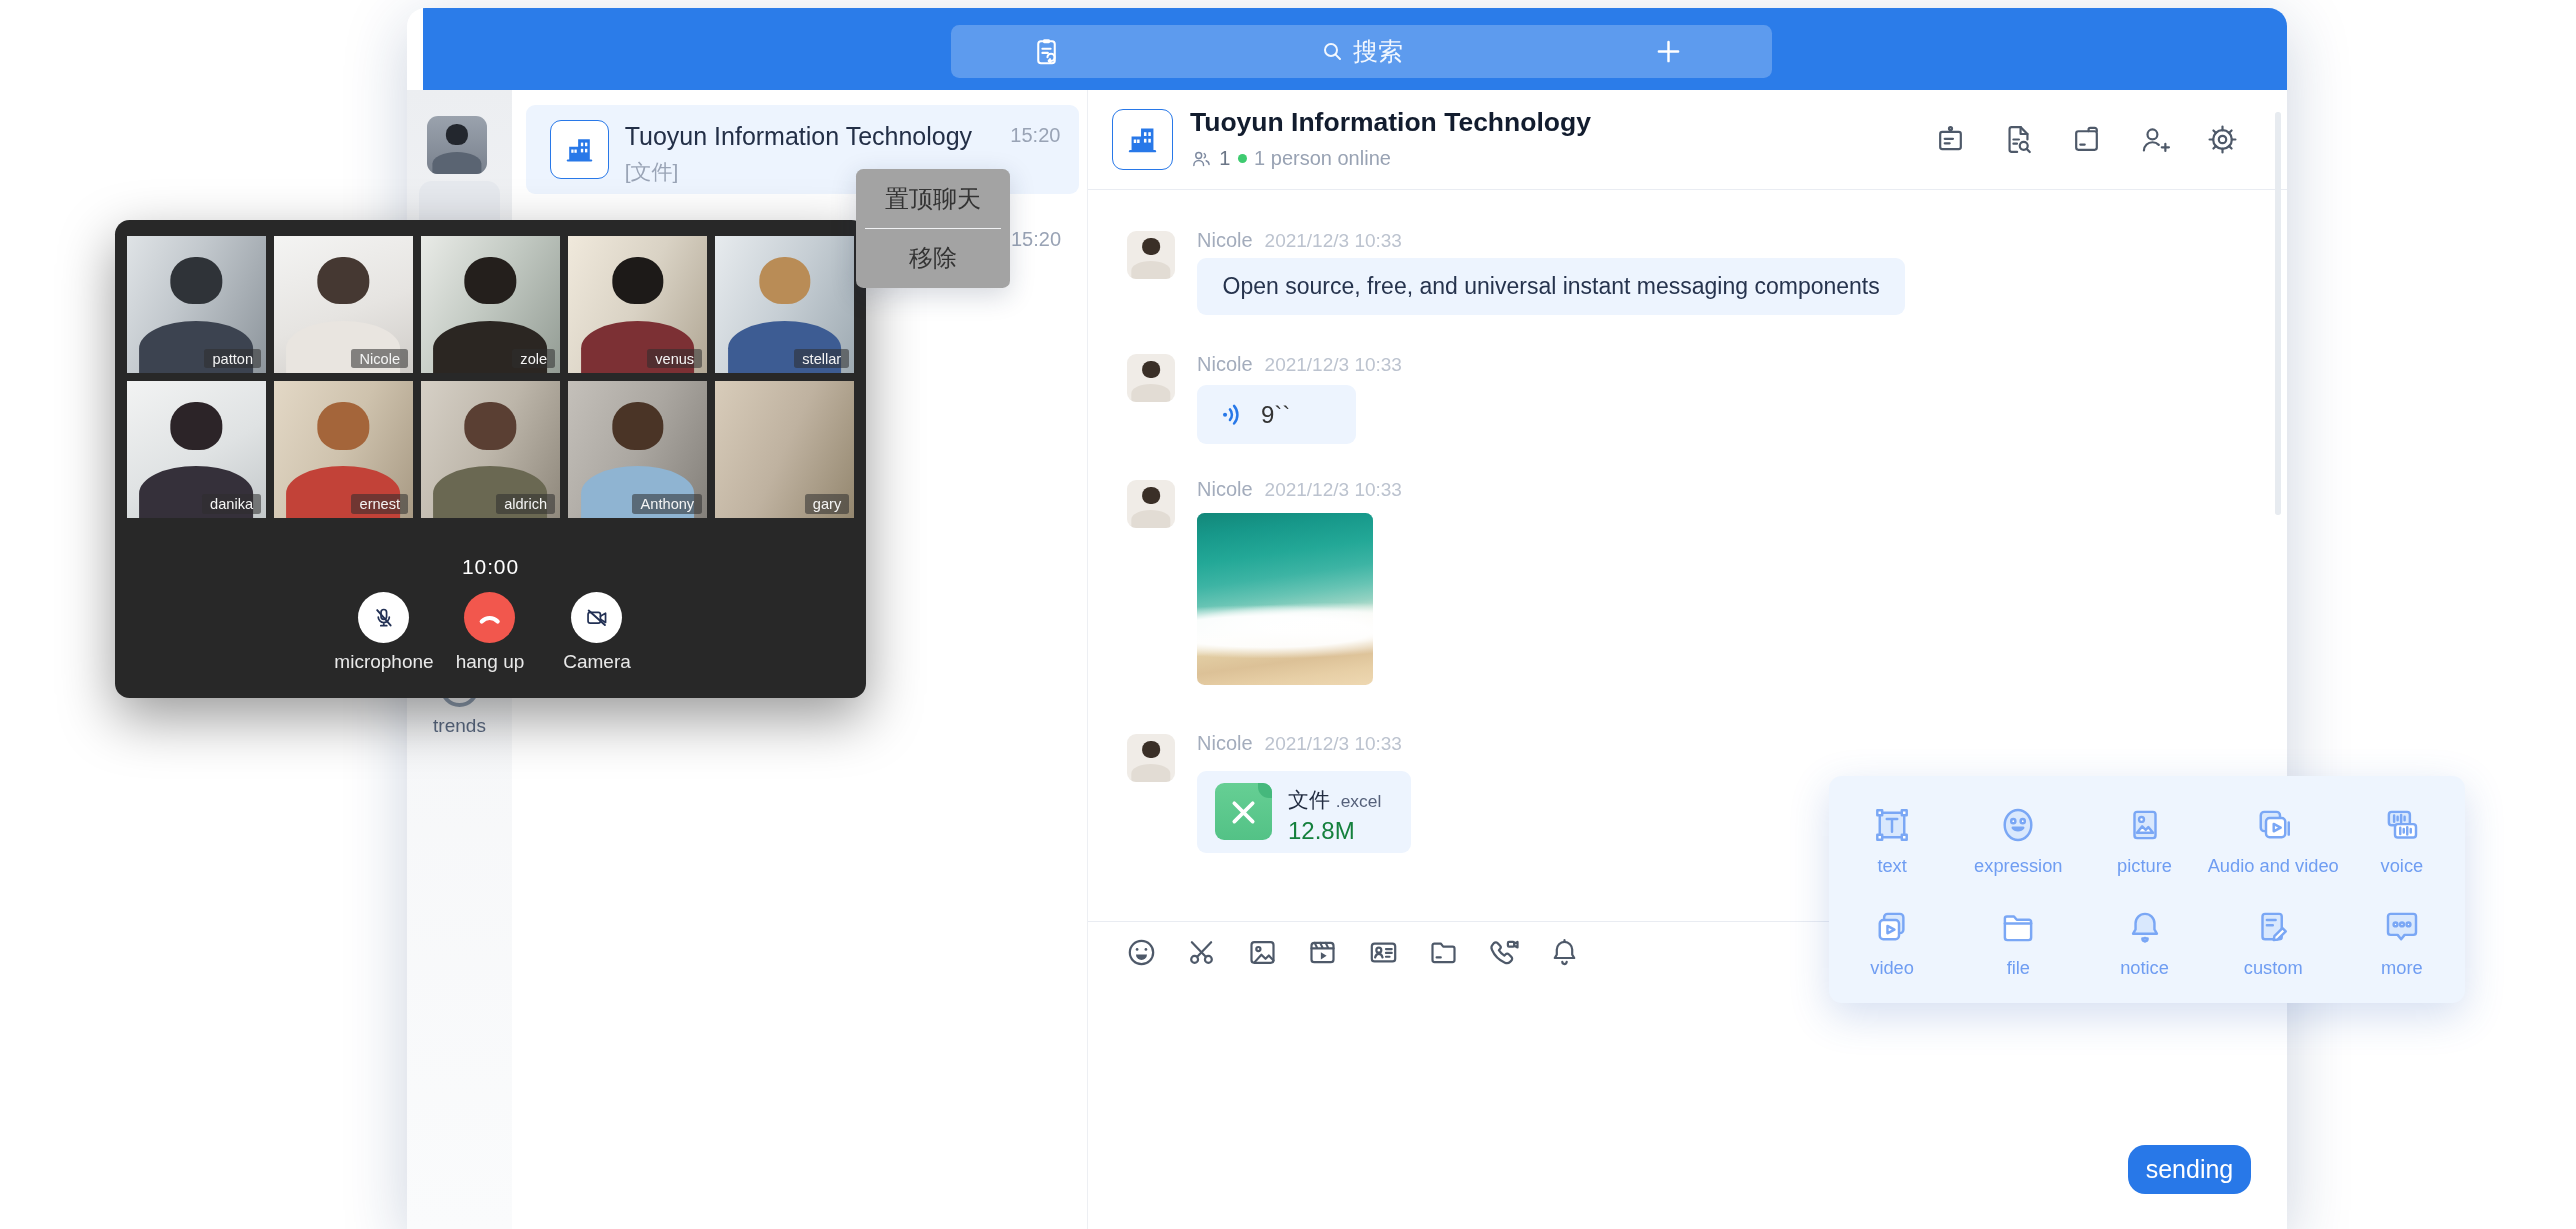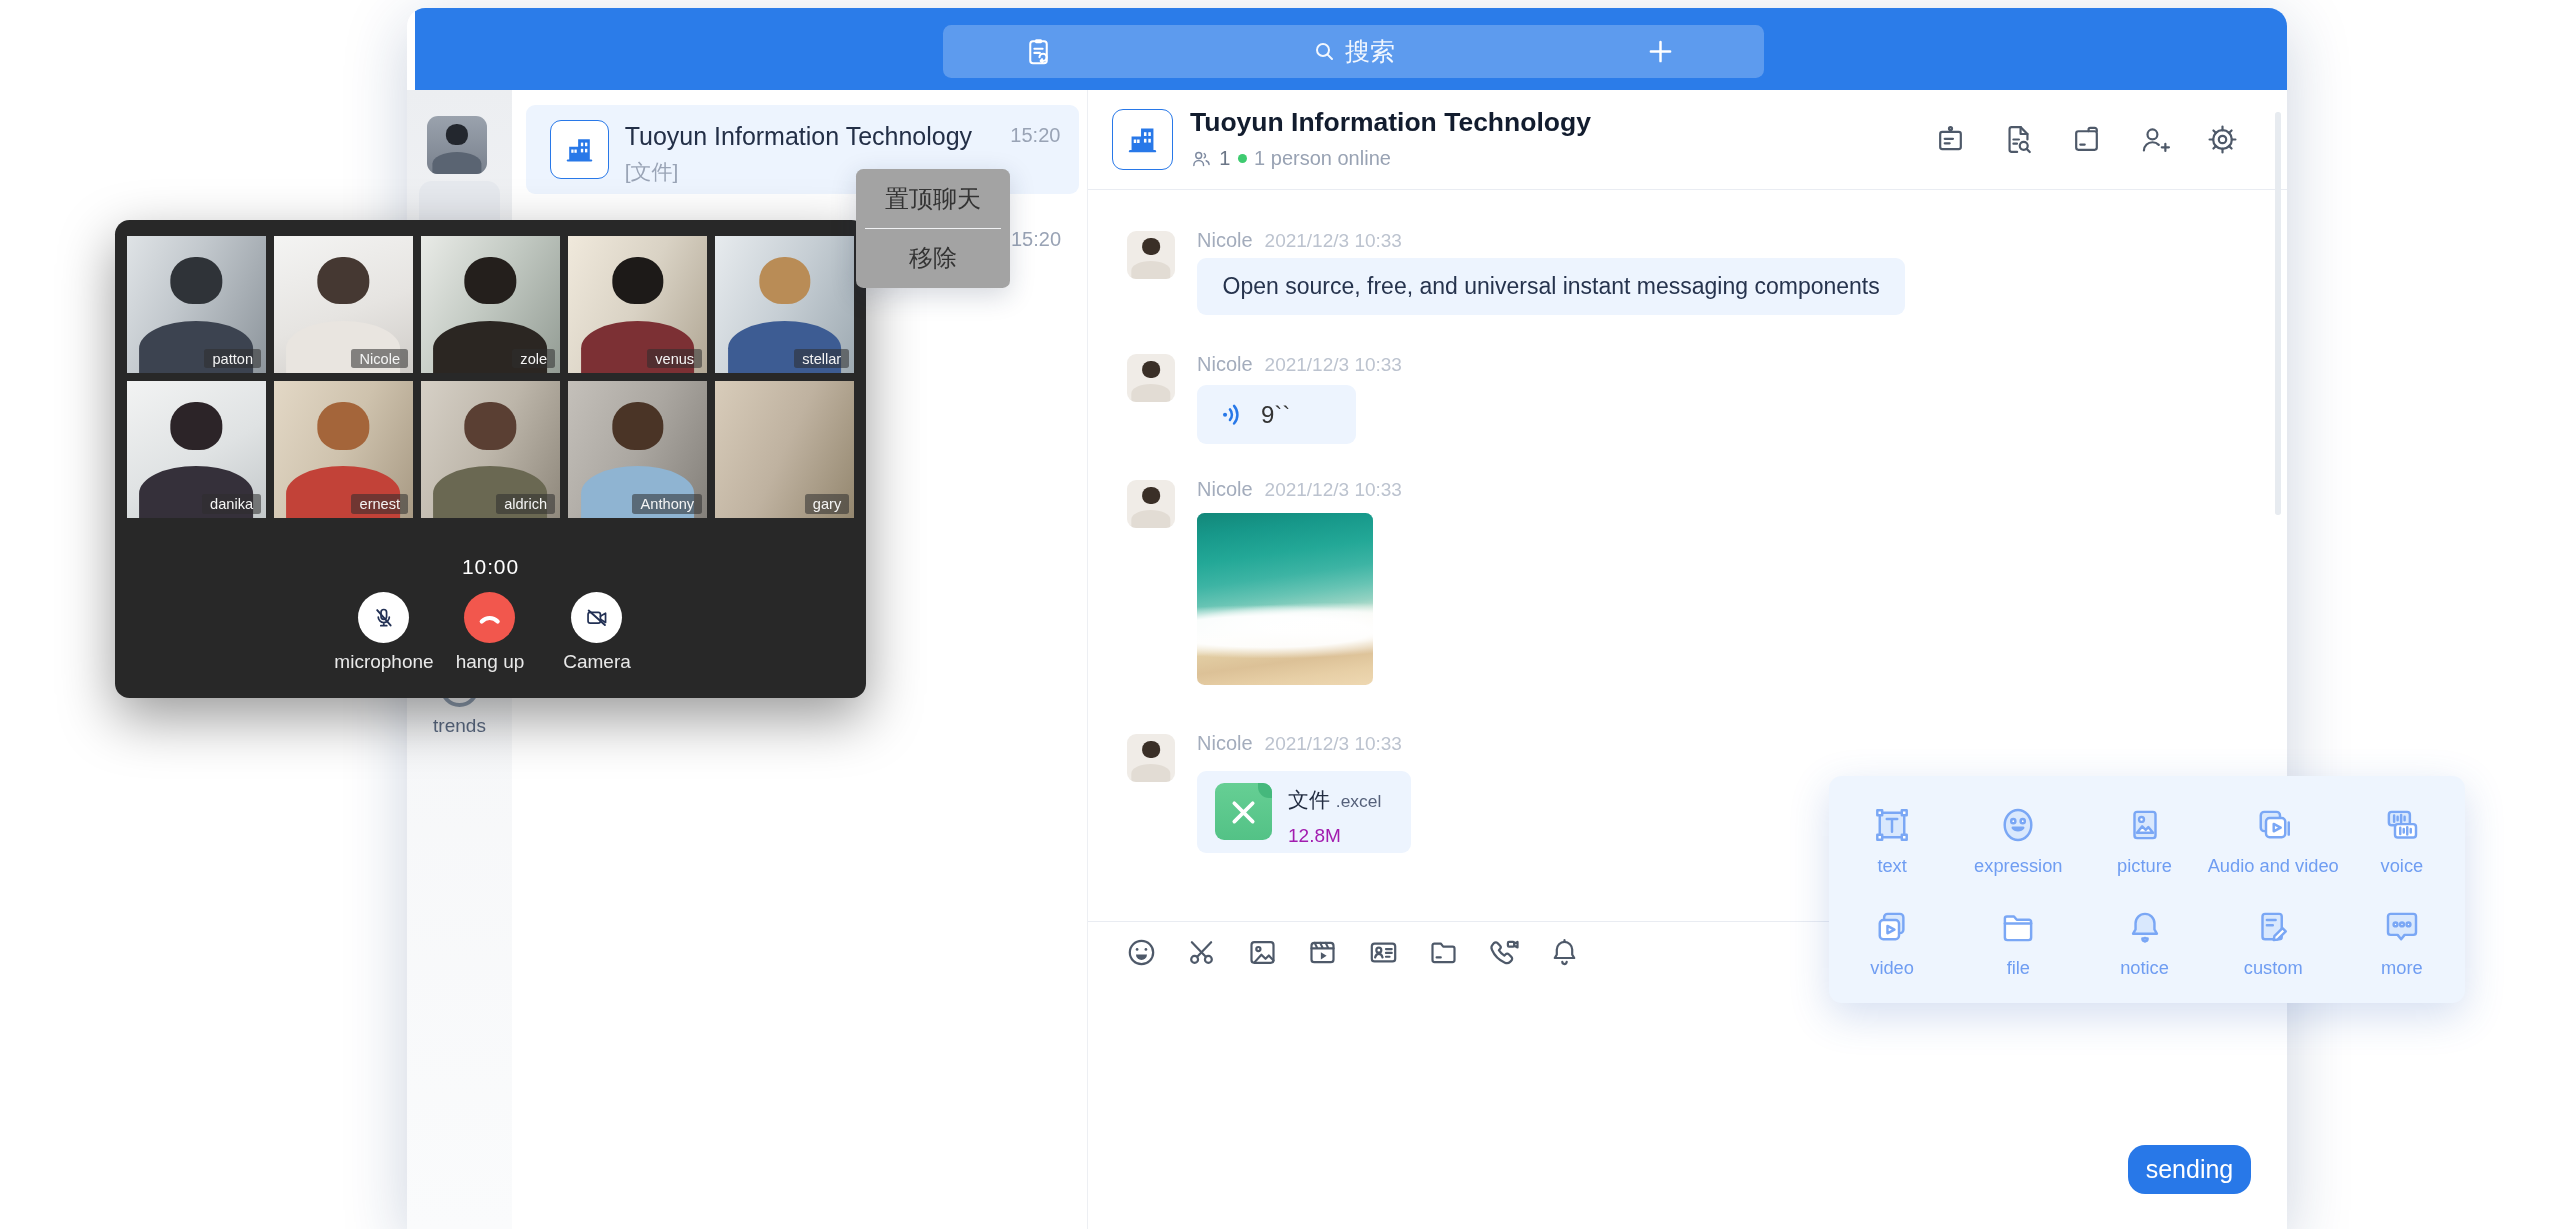--- a/index.html
+++ b/index.html
@@ -4,21 +4,21 @@
 <style>
   html,body{margin:0;padding:0}
   body{width:2576px;height:1229px;background:#fff;overflow:hidden;position:relative;
        font-family:"Liberation Sans","DejaVu Sans",sans-serif;-webkit-font-smoothing:antialiased}
   svg{display:block}
   .ic{fill:none;stroke:#4e5969;stroke-width:1.6;stroke-linecap:round;stroke-linejoin:round}
 
   
   .window{position:absolute;left:407px;top:8.2px;width:1880px;height:1221px;background:#fff;
           border-radius:18.3px 18.3px 0 0;box-shadow:0 16.5px 64px rgba(25,55,110,.22);z-index:1;overflow:hidden}
-  .titlebar{position:absolute;left:8px;top:0;right:0;height:103px;background:#2b7ce9}
+  .titlebar{position:absolute;left:16px;top:0;right:0;height:103px;background:#2b7ce9}
   .search-pill{position:absolute;left:528px;top:16.5px;width:821px;height:53px;border-radius:8.2px;
                background:rgba(255,255,255,.24);display:flex;align-items:center}
   .pill-left{position:absolute;left:79px;top:10px}
   .pill-center{position:absolute;left:0;right:0;top:0;bottom:0;display:flex;align-items:center;justify-content:center;gap:9.1px;
                color:rgba(255,255,255,.92);font-size:25px}
   .pill-right{position:absolute;right:87px;top:10px}
 
   
   .mini-sidebar{position:absolute;left:0;top:82px;width:105px;bottom:0;
                 background:linear-gradient(180deg,#eceef1 0%,#f4f5f7 30%,#fafbfc 100%);border-right:0.9px solid #e9ebef}
@@ -94,21 +94,21 @@
   .b-img{position:absolute;left:109px;top:423px;width:176px;height:172px;border-radius:7.3px;overflow:hidden;
      background:
       radial-gradient(130% 20% at 40% 69%, rgba(255,255,255,.95) 0 45%, rgba(255,255,255,0) 78%),
       radial-gradient(110% 16% at 78% 64%, rgba(255,255,255,.8) 0 40%, rgba(255,255,255,0) 75%),
       linear-gradient(172deg,#128779 0%,#17988a 12%,#23a897 26%,#3db4a4 38%,#67c4b4 48%,#93d2c2 56%,#cfe5d6 62%,#eee8cf 66%,#e2cda3 73%,#dcc197 82%,#e7cfa6 91%,#eed8b2 100%)}
   .b-file{left:109px;top:681px;width:214px;height:82px}
   .xls{position:absolute;left:18.3px;top:12px;width:57px;height:57px;border-radius:9.1px;background:linear-gradient(180deg,#66cf94,#53c286)}
   .xls-fold{position:absolute;right:0;top:0;width:14.6px;height:14.6px;background:#45b87c;border-radius:0 9.1px 0 11px}
   .f-name{position:absolute;left:91px;top:14.6px;font-size:21px;color:#222c41}
   .f-ext{font-size:17.4px;color:#55607a}
-  .f-size{position:absolute;left:91px;top:54px;font-size:19px;color:#a21caf}
+  .f-size{position:absolute;left:91px;top:46px;font-size:24px;color:#15803d}
 
   .scrollbar{position:absolute;right:6.4px;top:22px;width:5.5px;height:403px;border-radius:2.7px;background:#e7ebf0}
 
   .toolbar{position:absolute;left:0;right:0;top:831px;height:60px;border-top:0.9px solid #e9ecf2;display:flex;align-items:center;gap:27.4px;padding-left:37px}
   .tbtn{width:33px;height:33px}
   .send-btn{position:absolute;left:1040px;top:1055px;width:123px;height:49px;background:#2878e8;border:none;border-radius:17px;
             color:#fff;font-size:25px;display:flex;align-items:center;justify-content:center;font-family:inherit}
 
   
   .popup{position:absolute;left:1829px;top:776px;width:636px;height:227px;background:#eef5fe;border-radius:12.8px;z-index:50;

